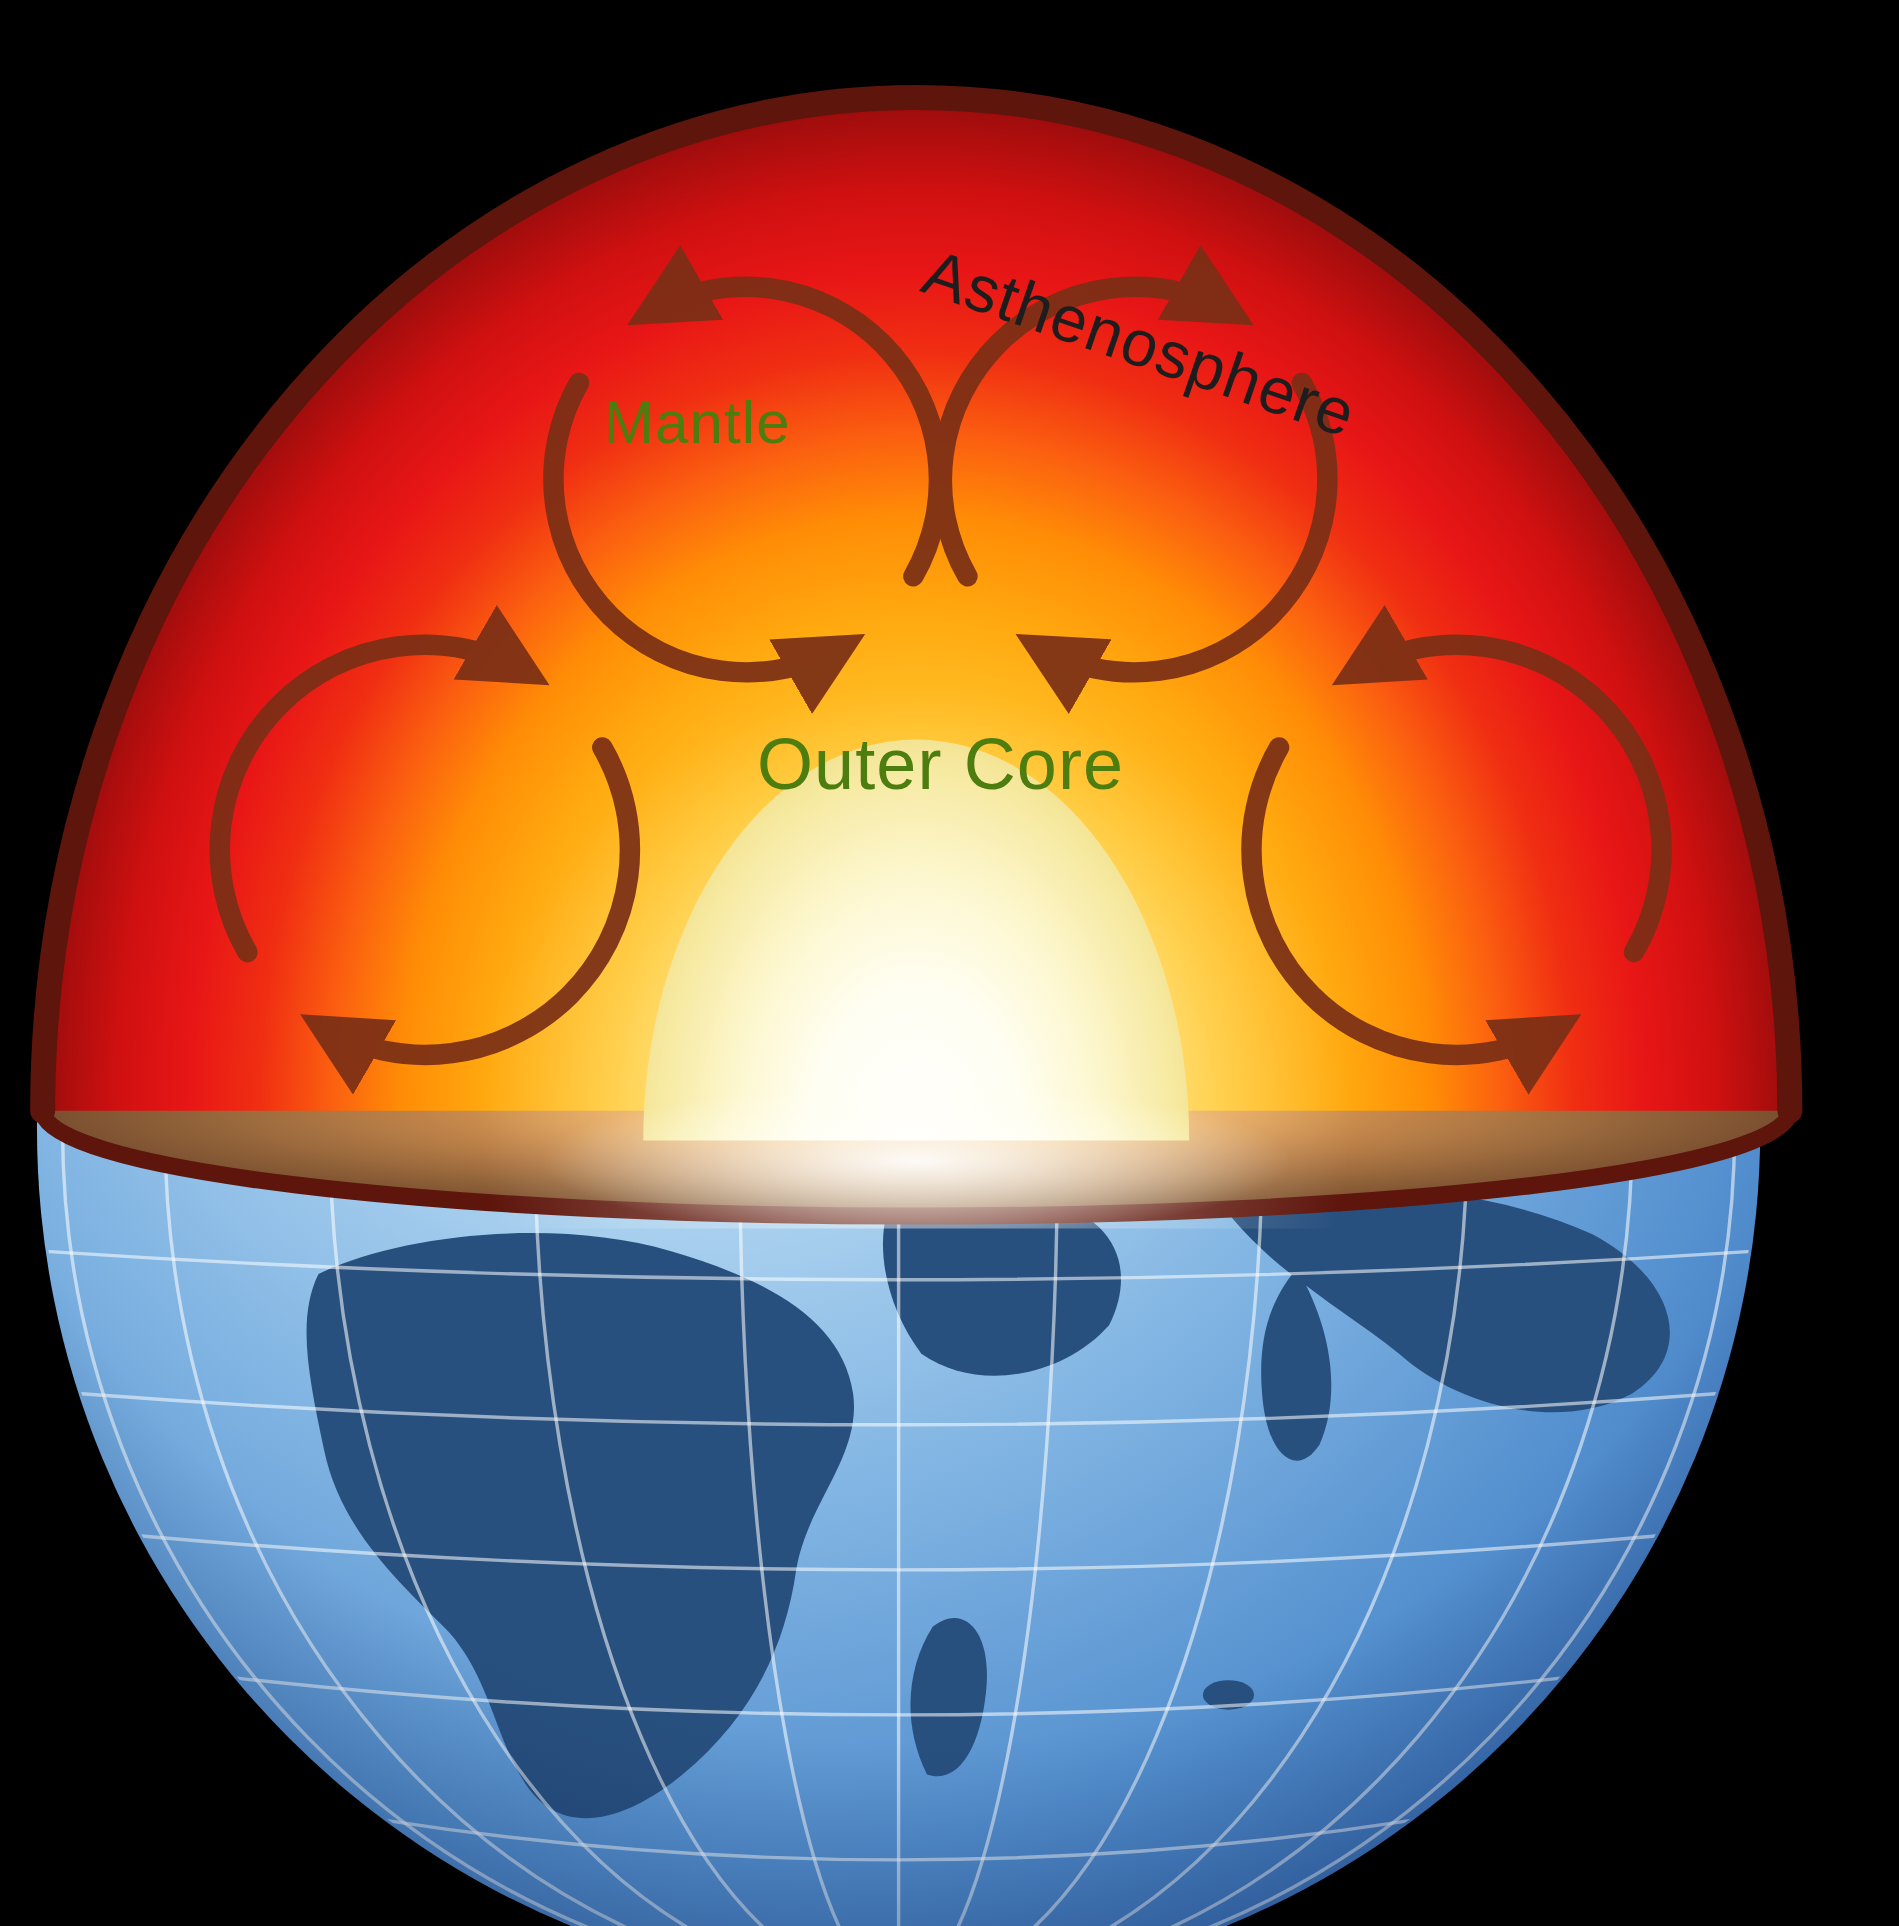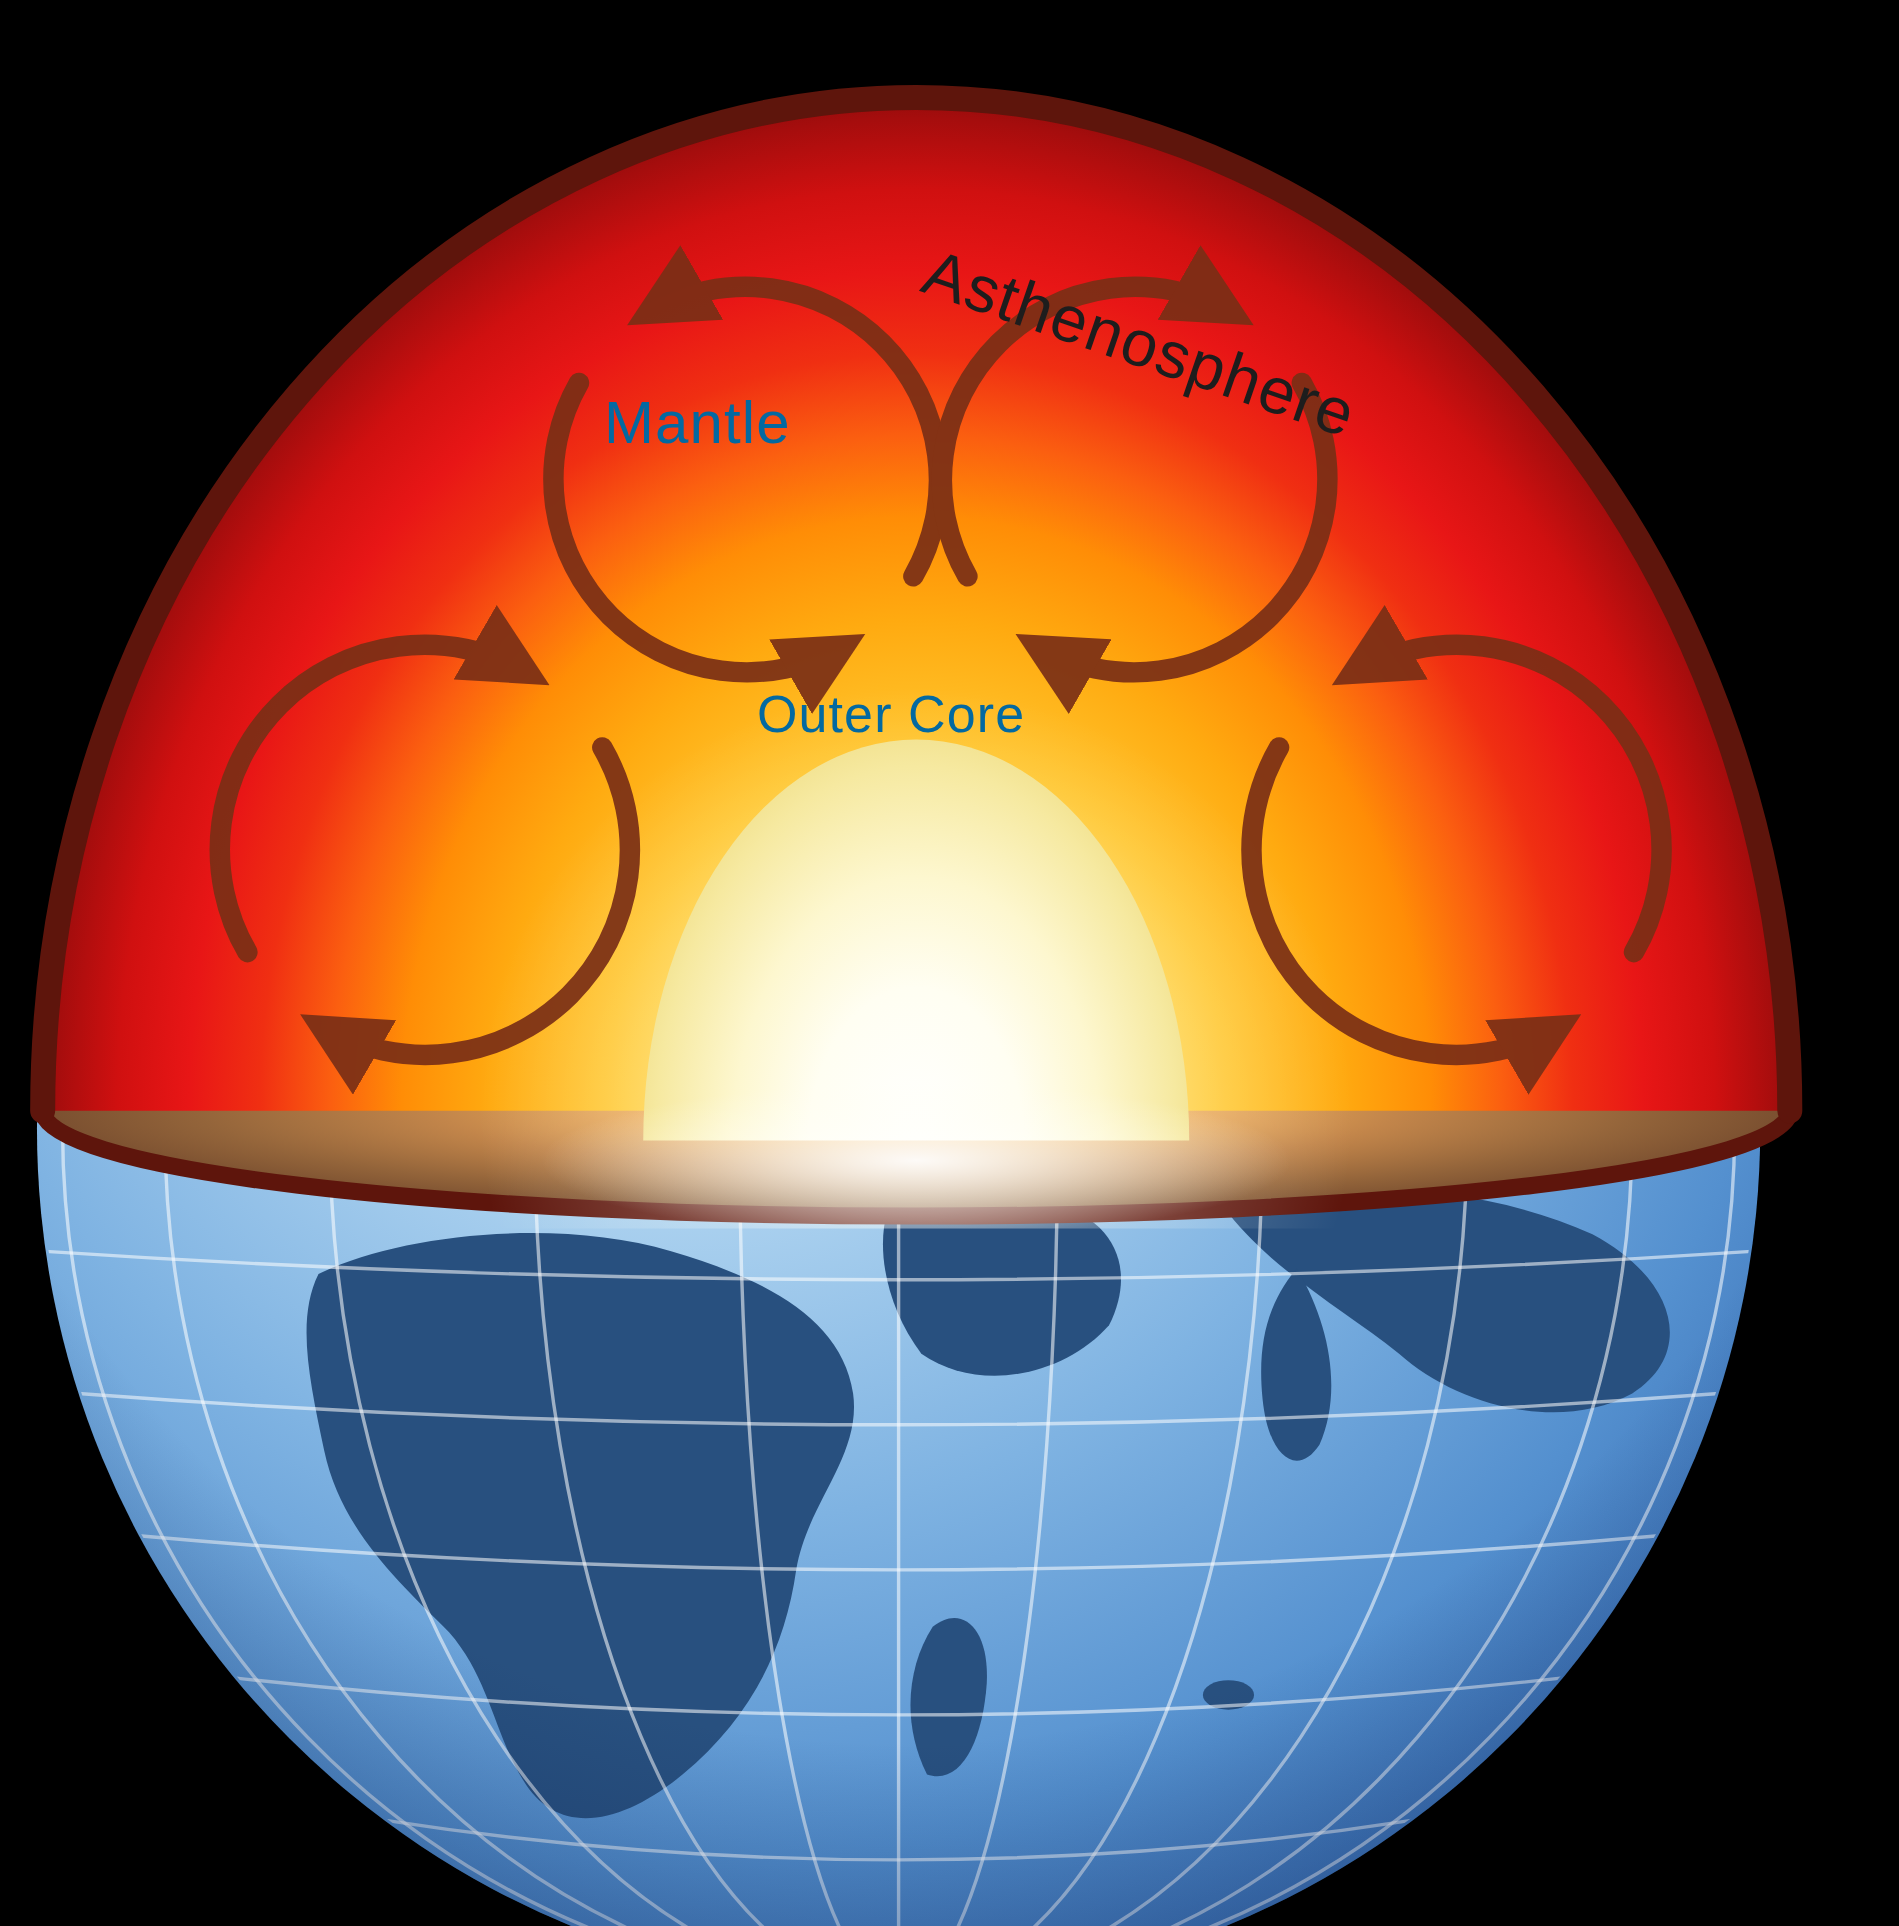--- a/index.html
+++ b/index.html
@@ -17,42 +17,42 @@
   }
   #scene {
     position: absolute;
     left: 0;
     top: 0;
     width: 1899px;
     height: 1926px;
   }
   .label {
     position: absolute;
-    color: #0369a1;
+    color: #4d7c0f;
     white-space: nowrap;
     letter-spacing: 1.1px;
     font-family: "Liberation Sans", sans-serif;
   }
   #label-asthenosphere {
     left: 926px;
     top: 232px;
     font-size: 65px;
     transform: rotate(19deg);
     transform-origin: 0 50%;
     color: #1d1d1d;
   }
   #label-mantle {
     left: 604px;
     top: 388px;
     font-size: 60px;
   }
   #label-outer-core {
     left: 757px;
-    top: 684px;
-    font-size: 52px;
+    top: 723px;
+    font-size: 72px;
   }
   #label-inner-core {
     left: 767px;
     top: 937px;
     font-size: 68px;
   }
 </style>
 </head>
 <body>
 

